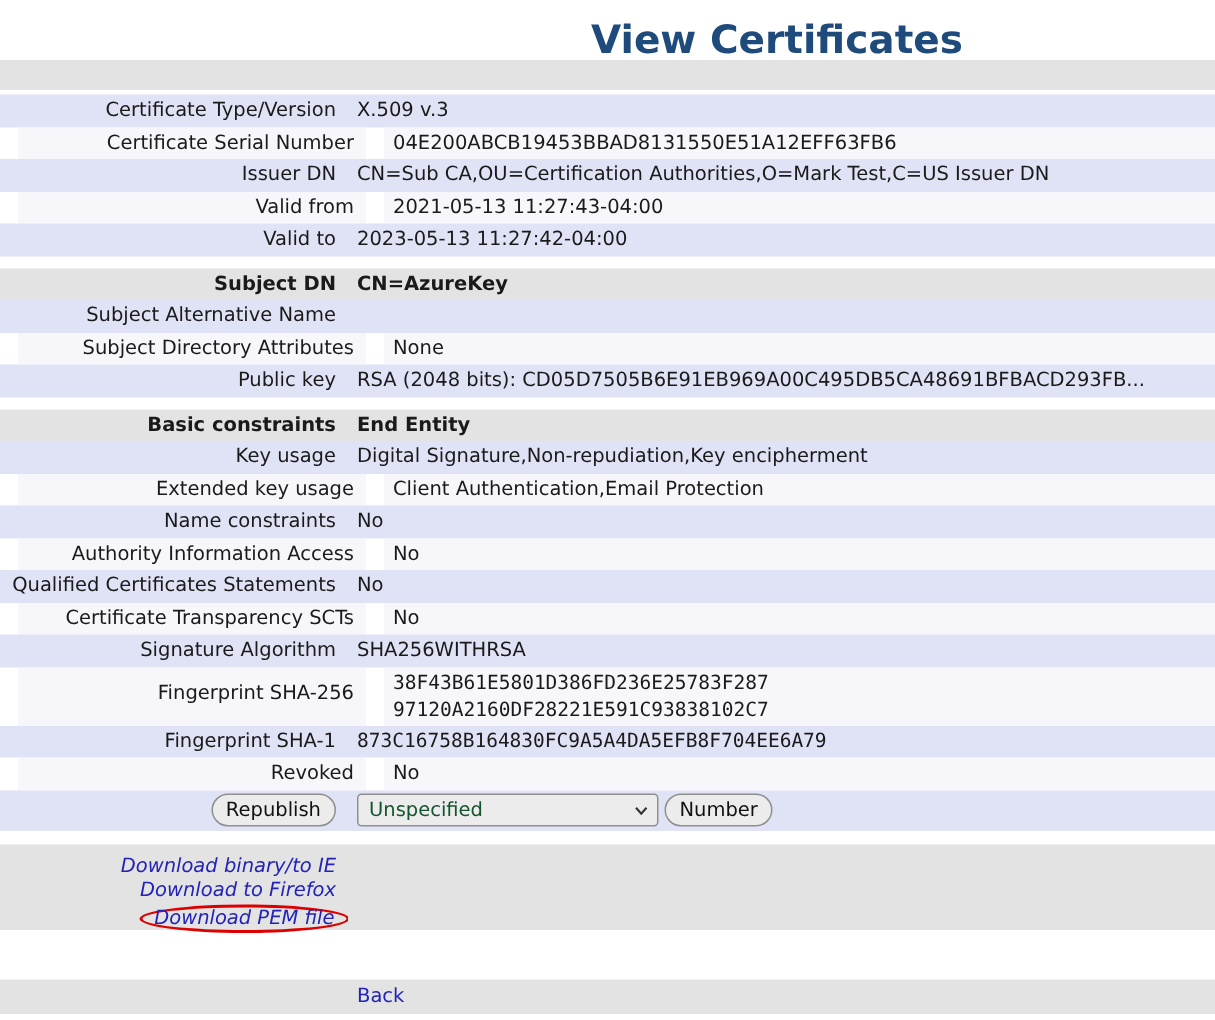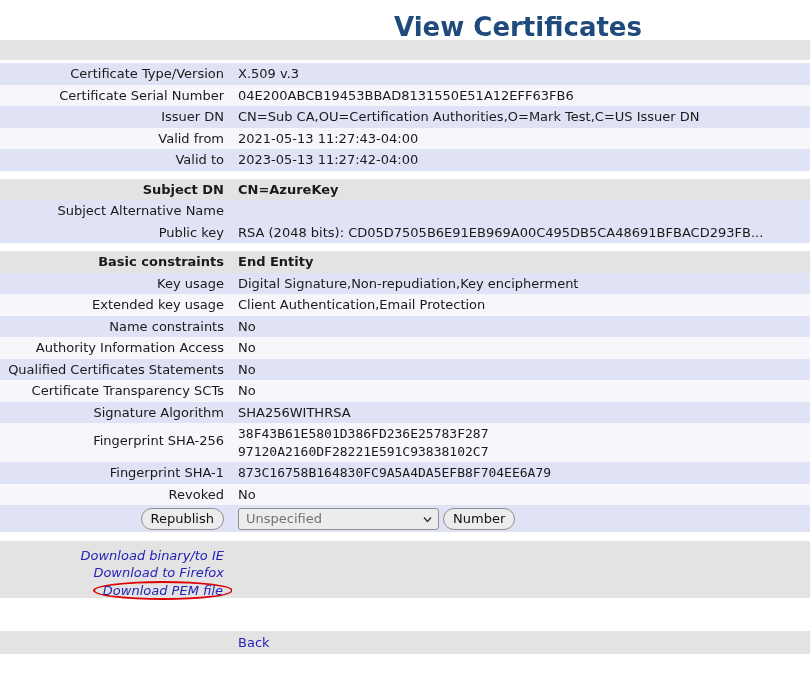--- a/index.html
+++ b/index.html
@@ -9,21 +9,21 @@
   .page-title { padding-top:12px; padding-left:226px; height:40px; text-align:center;
                 font-size:26px; font-weight:bold; color:#1f4b7c; }
 
   .tbl { width:810px; }
   .row { display:flex; gap:0; }
   .cell-l { width:232px; text-align:right; padding-right:8px; }
   .cell-r { flex:1; padding-left:6px; }
   .h21 .cell-l, .h21 .cell-r { height:21.5px; line-height:21.5px; overflow:hidden; white-space:nowrap; }
 
   .bg-lav  { background:#e0e2f6; }
-  .bg-lite { background:#f6f6fb; }
+  .bg-lite { background:#f6f6fb;margin-left:12px; }
   .bg-gray { background:#e3e3e3; }
 
   .sec-head .cell-l, .sec-head .cell-r { font-weight:bold; }
   .spacer-row .cell-l, .spacer-row .cell-r { height:20px; }
 
   .gap3 { height:3px; } .gap8 { height:8px; } .gap9 { height:9px; } .gap5 { height:5px; }
 
   .mono { font-family:"DejaVu Sans Mono","Liberation Mono",monospace; }
 
   .fp-row .cell-l, .fp-row .cell-r { height:39px; line-height:18px; padding-top:2px; }
@@ -32,21 +32,21 @@
   .btn-row { height:27px; }
   .btn-row .cell-l, .btn-row .cell-r { display:flex; align-items:center; }
   .btn-row .cell-l { justify-content:flex-end; }
 
   button { font-family:inherit; font-size:13px; height:22px; padding:0 9px;
            background:#ececec; border:1px solid #8f8f8f; border-radius:11px; color:#111; cursor:pointer; }
 
   .select-wrap { position:relative; display:inline-block; margin-right:4px; }
   select { font-family:inherit; font-size:13px; width:201px; height:22px;
            background:#ececec; border:1px solid #8f8f8f; border-radius:3px;
-           appearance:none; -webkit-appearance:none; padding:0 22px 0 7px; color:#737373; cursor:pointer; }
+           appearance:none; -webkit-appearance:none; padding:0 22px 0 7px; color:#14532d; cursor:pointer; }
   .chev { position:absolute; right:7px; top:7px; width:9px; height:9px; pointer-events:none; }
   .chev svg { display:block; }
 
   a.lnk { color:#2323b8; text-decoration:none; cursor:pointer; }
 
   .dl-row .cell-l { height:57px; padding-top:7px; line-height:16.5px;font-style:italic; }
   .dl-row .cell-r { height:57px; }
   .pem-oval { display:inline-block; border:2px solid #dd0000; border-radius:50%;
               padding:0 8px; margin:0 -9px 0 0; line-height:15px; }
 
@@ -87,20 +87,24 @@
   </div>
   <div class="gap8"></div>
 
   <div class="row h21 sec-head">
     <div class="cell-l bg-gray">Subject DN</div>
     <div class="cell-r bg-gray">CN=AzureKey</div>
   </div>
   <div class="row h21">
     <div class="cell-l bg-lav">Subject Alternative Name</div>
     <div class="cell-r bg-lav"></div>
+  </div>
+  <div class="row h21">
+    <div class="cell-l bg-lite">Subject Directory Attributes</div>
+    <div class="cell-r bg-lite">None</div>
   </div>
   <div class="row h21">
     <div class="cell-l bg-lav">Public key</div>
     <div class="cell-r bg-lav">RSA (2048 bits): CD05D7505B6E91EB969A00C495DB5CA48691BFBACD293FB...</div>
   </div>
   <div class="gap8"></div>
 
   <div class="row h21 sec-head">
     <div class="cell-l bg-gray">Basic constraints</div>
     <div class="cell-r bg-gray">End Entity</div>

